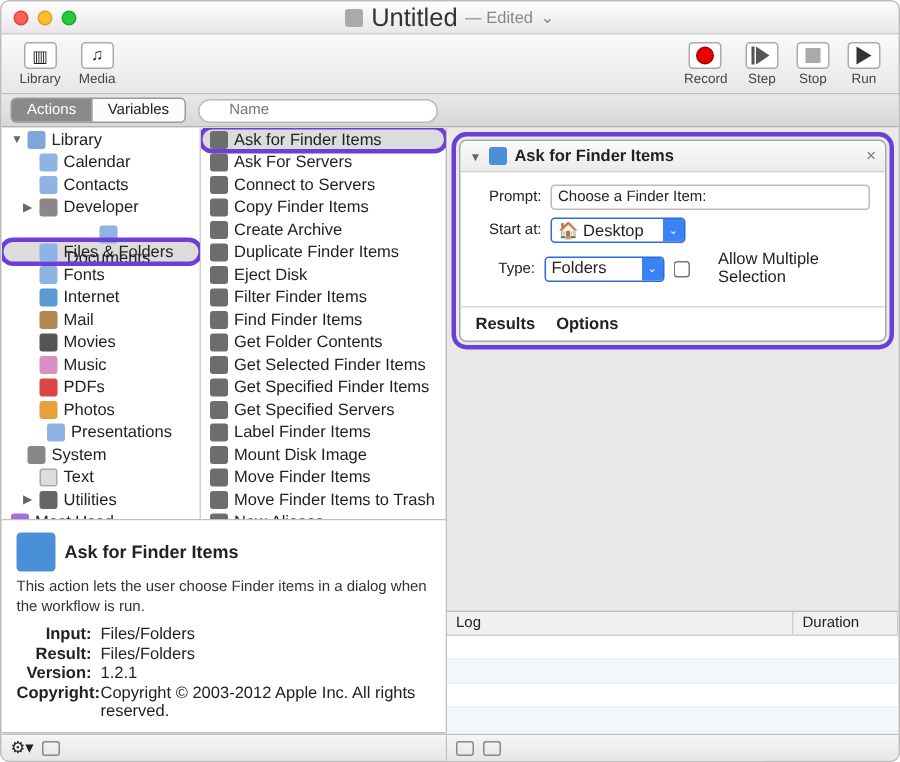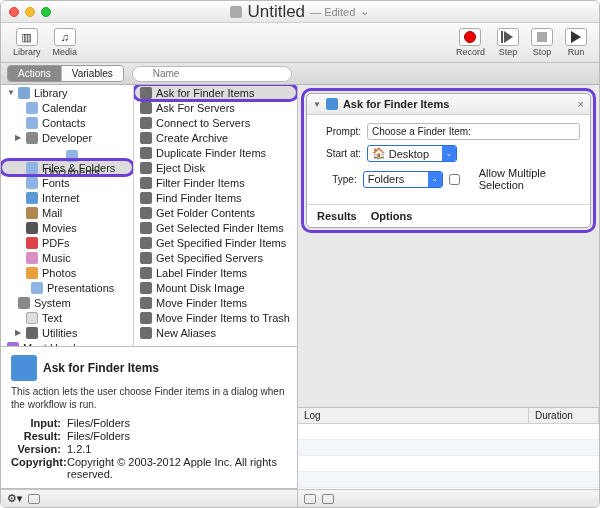--- a/index.html
+++ b/index.html
@@ -214,27 +214,27 @@
                 <span class="ico mail"></span>
                 <span>Mail</span>
               </div>
               <div class="li" style="padding-left: 14px;">
                 <span class="tri"></span>
                 <span class="ico movie"></span>
                 <span>Movies</span>
               </div>
               <div class="li" style="padding-left: 14px;">
                 <span class="tri"></span>
+                <span class="ico music"></span>
+                <span>Music</span>
+              </div>
+              <div class="li" style="padding-left: 14px;">
+                <span class="tri"></span>
                 <span class="ico pdf"></span>
                 <span>PDFs</span>
-              </div>
-              <div class="li" style="padding-left: 14px;">
-                <span class="tri"></span>
-                <span class="ico music"></span>
-                <span>Music</span>
               </div>
               <div class="li" style="padding-left: 14px;">
                 <span class="tri"></span>
                 <span class="ico photo"></span>
                 <span>Photos</span>
               </div>
               <div class="li" style="padding-left: 19px;">
                 <span class="tri"></span>
                 <span class="ico folder"></span>
                 <span>Presentations</span>
@@ -268,20 +268,24 @@
                 <span class="ico action"></span>
                 <span>Ask for Finder Items</span>
               </div>
               <div class="li">
                 <span class="ico action"></span>
                 <span>Ask For Servers</span>
               </div>
               <div class="li">
                 <span class="ico action"></span>
                 <span>Connect to Servers</span>
+              </div>
+              <div class="li">
+                <span class="ico action"></span>
+                <span>Copy Finder Items</span>
               </div>
               <div class="li">
                 <span class="ico action"></span>
                 <span>Create Archive</span>
               </div>
               <div class="li">
                 <span class="ico action"></span>
                 <span>Duplicate Finder Items</span>
               </div>
               <div class="li">

